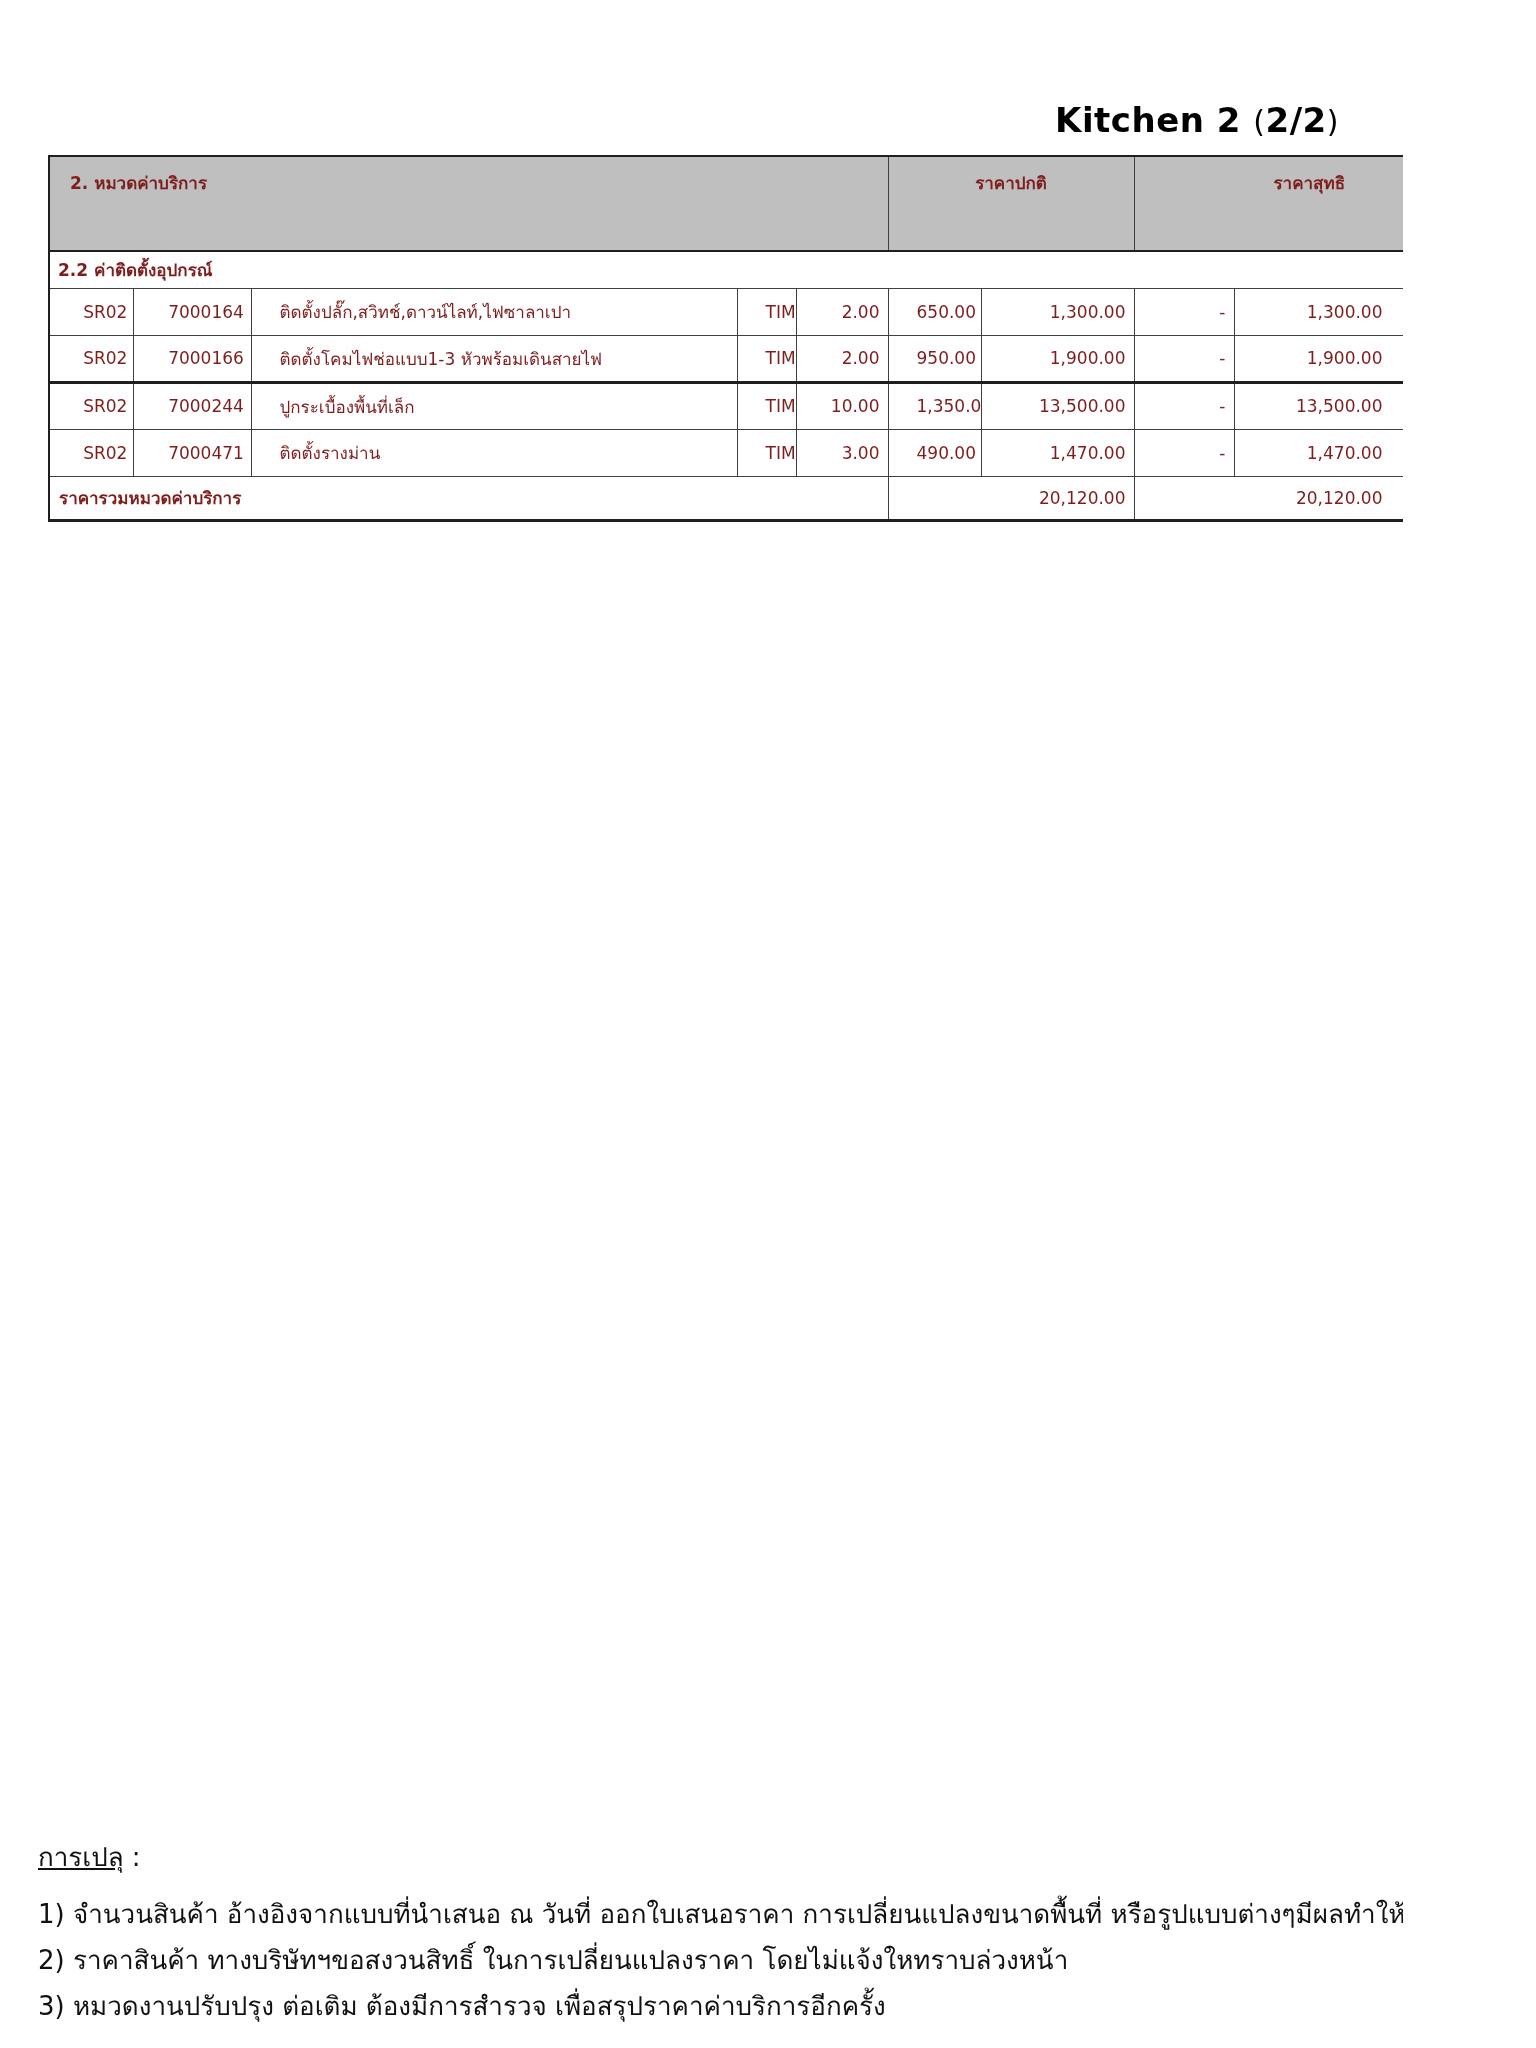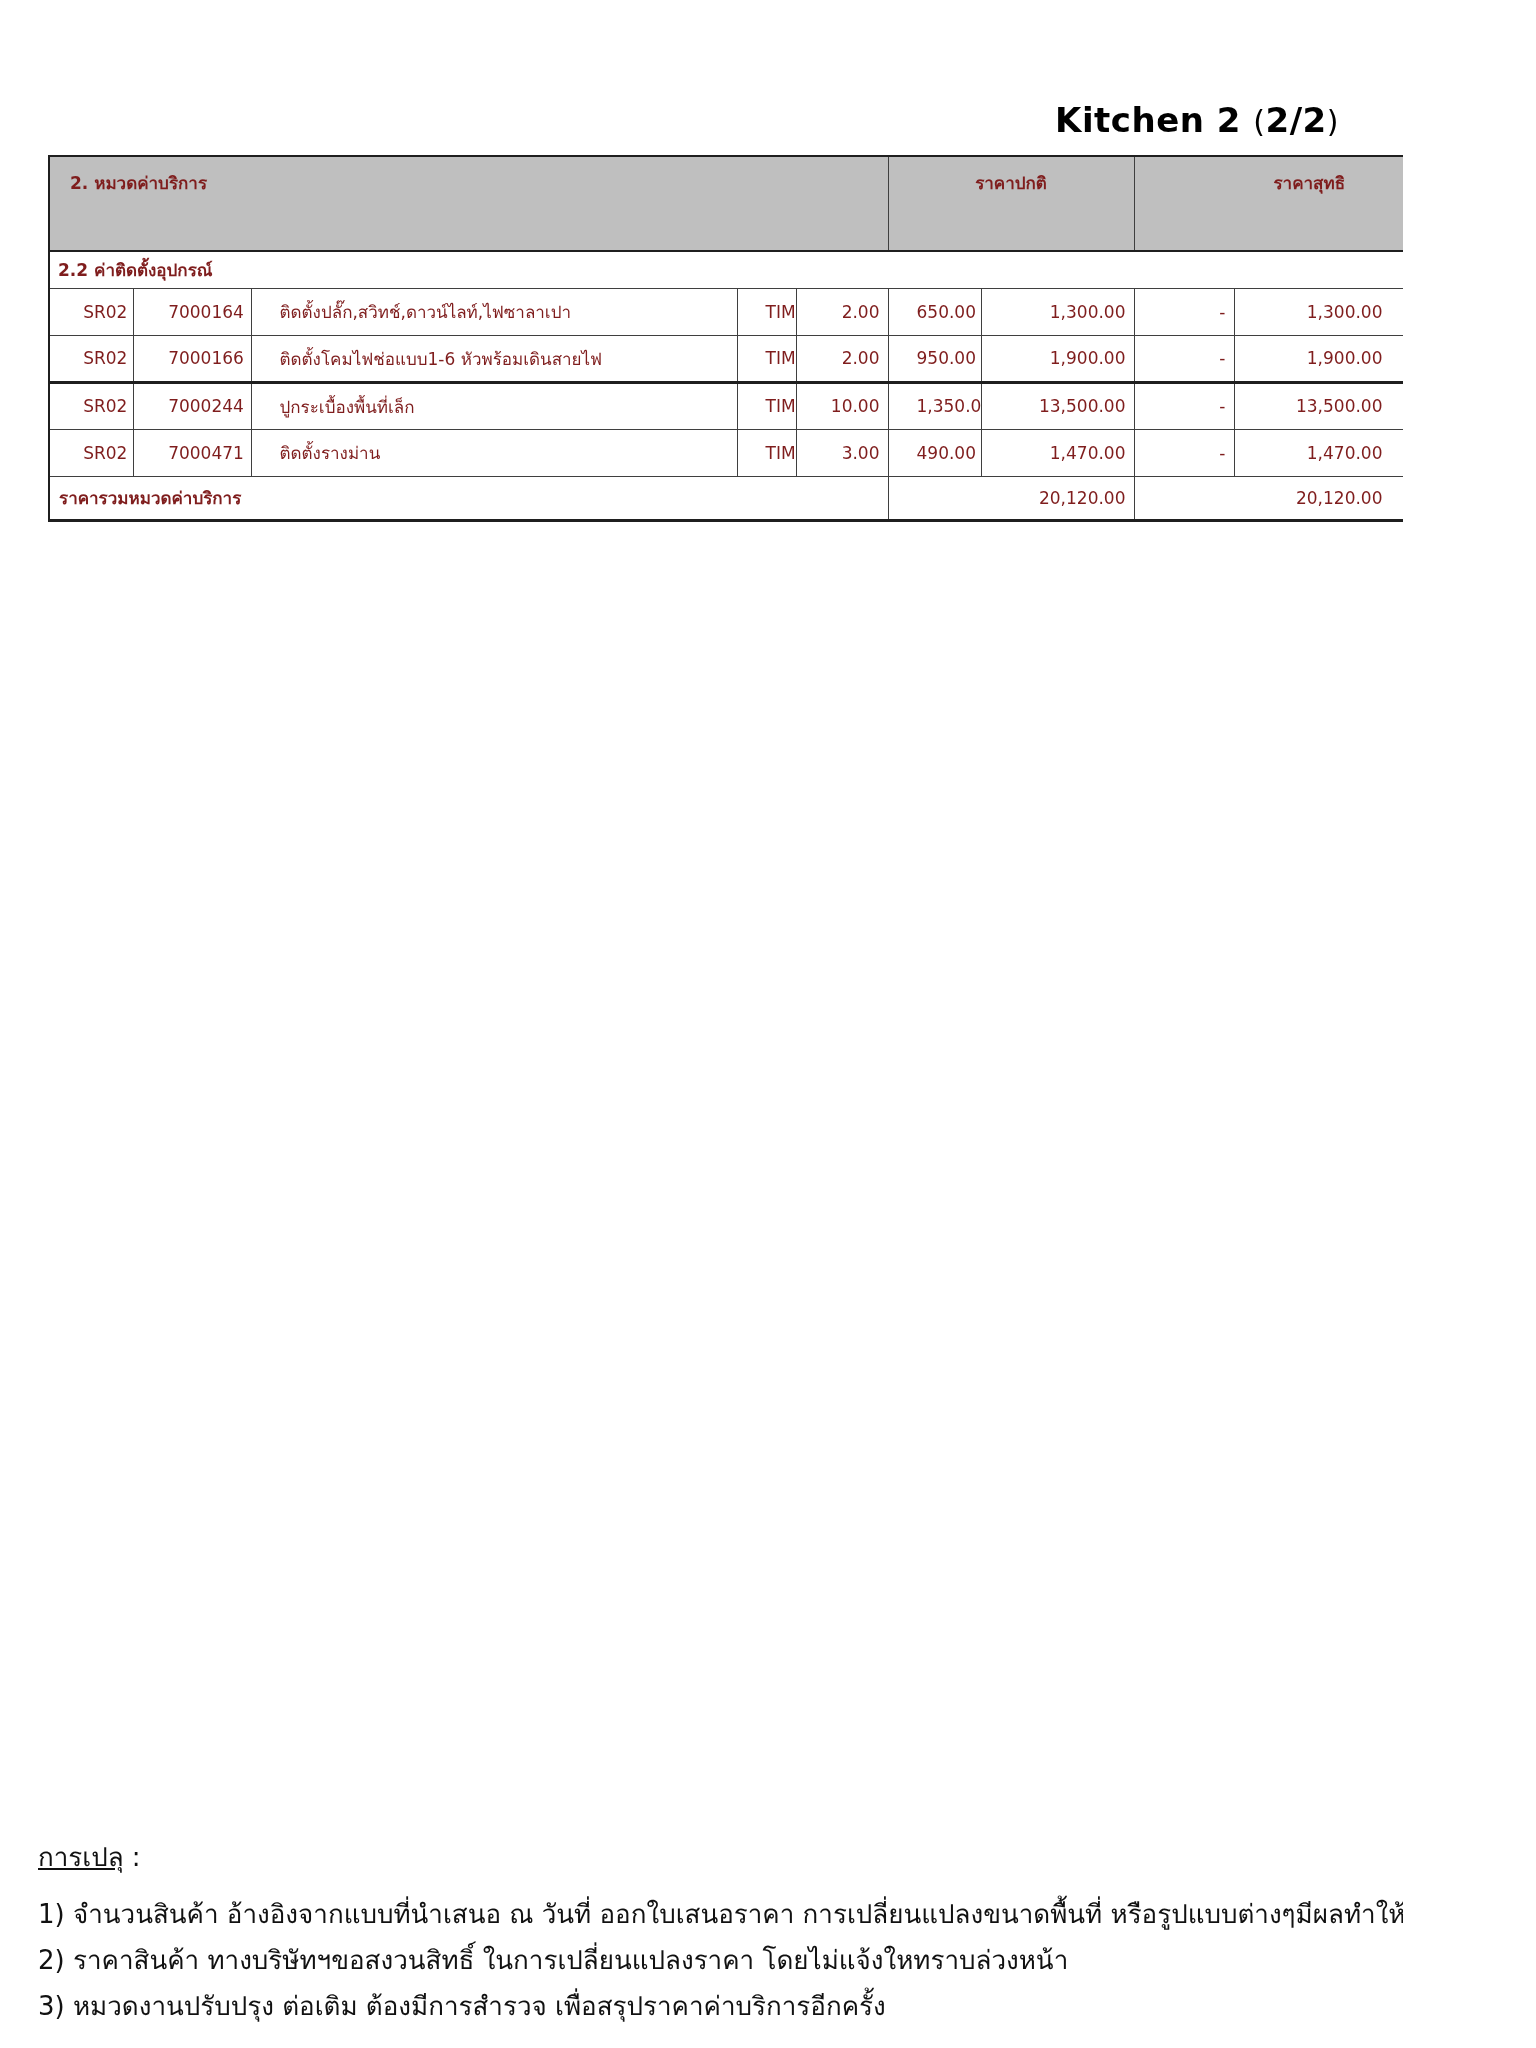--- a/index.html
+++ b/index.html
@@ -117,21 +117,21 @@
         <td class="num">650.00</td>
         <td class="num">1,300.00</td>
         <td class="num">-</td>
         <td class="net-num">1,300.00</td>
         <td></td>
       </tr>
 
       <tr class="r-data">
         <td class="c-center">SR02</td>
         <td class="c-center">7000166</td>
-        <td class="c-left">ติดตั้งโคมไฟช่อแบบ1-6 หัวพร้อมเดินสายไฟ</td>
+        <td class="c-left">ติดตั้งโคมไฟช่อแบบ1-3 หัวพร้อมเดินสายไฟ</td>
         <td class="c-center">TIM</td>
         <td class="num">2.00</td>
         <td class="num">950.00</td>
         <td class="num">1,900.00</td>
         <td class="num">-</td>
         <td class="net-num">1,900.00</td>
         <td></td>
       </tr>
 
       <tr class="r-data thick-top">

